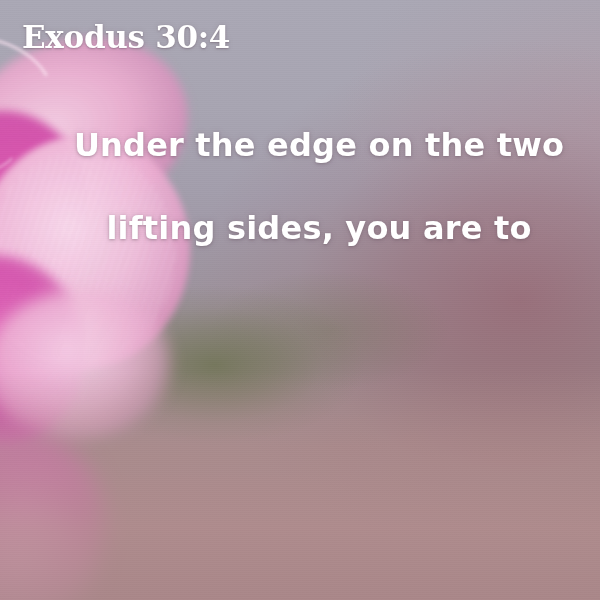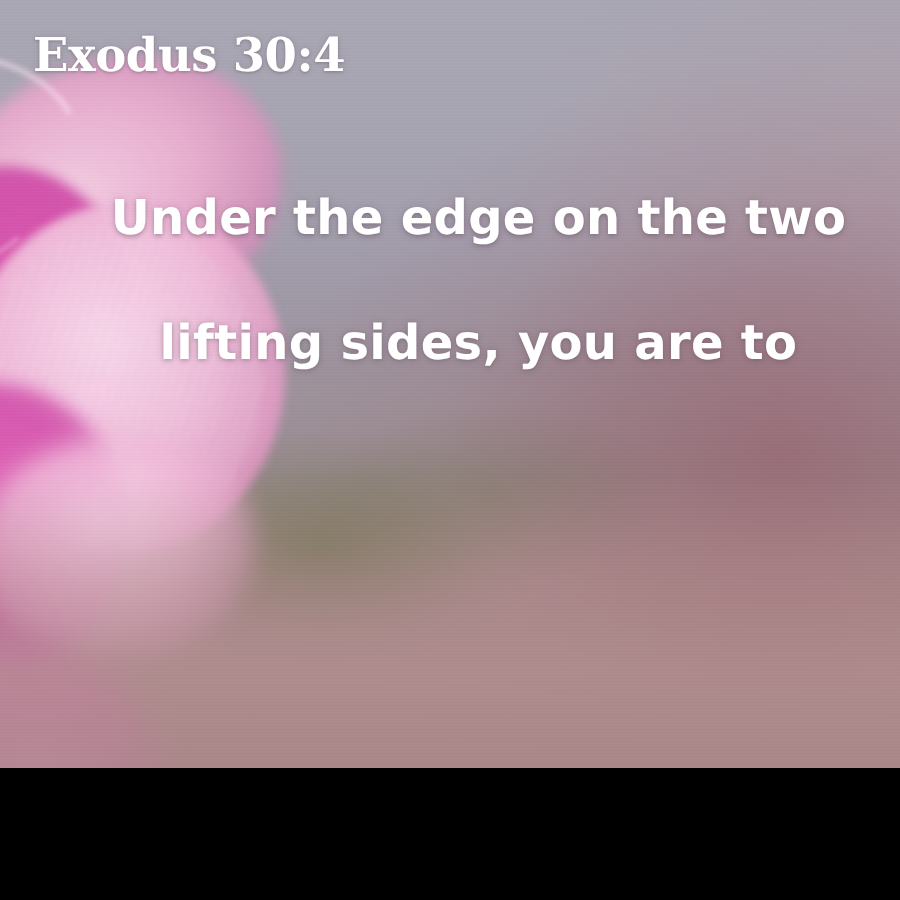--- a/index.html
+++ b/index.html
@@ -4,21 +4,21 @@
 <style>
   html, body {
     margin: 0;
     padding: 0;
     background: #000;
   }
 
   #canvas {
     position: relative;
     width: 600px;
-    height: 512px;
+    height: 600px;
     overflow: hidden;
     font-family: "DejaVu Sans", sans-serif;
     user-select: none;
   }
 
   
   .bg-layer {
     position: absolute;
     inset: 0;
     pointer-events: none;

